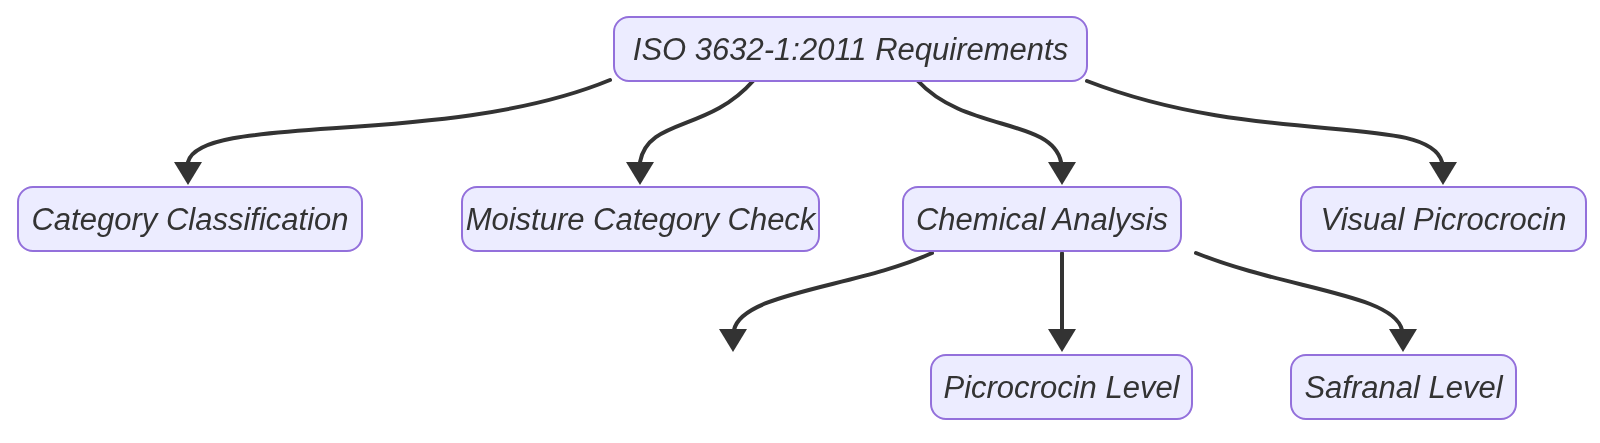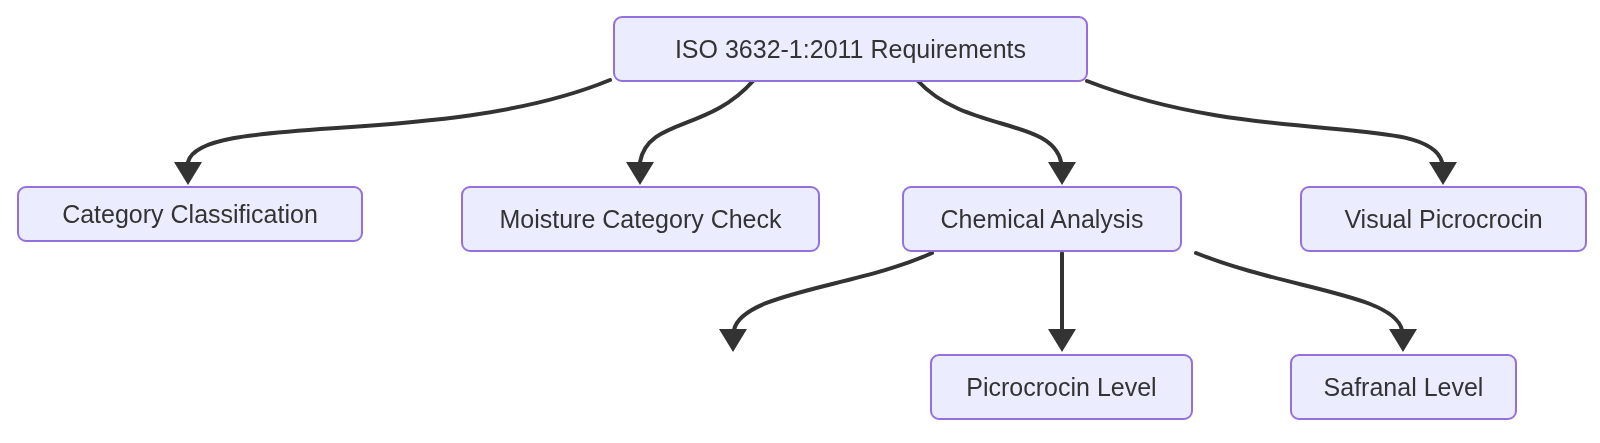--- a/index.html
+++ b/index.html
@@ -23,28 +23,29 @@
     stroke:var(--edge-color);
     stroke-width:4px;
     stroke-linecap:round;
   }
   .arrowhead{fill:var(--edge-color);stroke:none;}
   .node{
     position:absolute;
     box-sizing:border-box;
     background:var(--node-fill);
     border:2.5px solid var(--node-border);
-    border-radius:9px;
+    border-radius:16px;
     display:flex;
     align-items:center;
     justify-content:center;
     color:var(--text-color);
-    font-size:25px;
+    font-size:31px;
     line-height:1;
     white-space:nowrap;
+    font-style:italic;
   }
 </style>
 </head>
 <body>
 
 <div class="canvas">
 
   <svg class="edges" viewBox="0 0 1600 443" xmlns="http://www.w3.org/2000/svg">
 
     <path class="edge" d="M 610 80 C 445 148, 200 112, 188 162"></path>
@@ -66,21 +67,21 @@
     <polygon class="arrowhead" points="1048,329 1076,329 1062,352"></polygon>
 
     <path class="edge" d="M 1196 253 C 1285 289, 1394 294, 1402 330"></path>
     <polygon class="arrowhead" points="1389,329 1417,329 1403,352"></polygon>
   </svg>
 
   <div class="node" style="left:613px;top:16px;width:475px;height:66px">
     <span>ISO 3632-1:2011 Requirements</span>
   </div>
 
-  <div class="node" style="left:17px;top:186px;width:346px;height:56px">
+  <div class="node" style="left:17px;top:186px;width:346px;height:66px">
     <span>Category Classification</span>
   </div>
 
   <div class="node" style="left:461px;top:186px;width:359px;height:66px">
     <span>Moisture Category Check</span>
   </div>
 
   <div class="node" style="left:902px;top:186px;width:280px;height:66px">
     <span>Chemical Analysis</span>
   </div>

